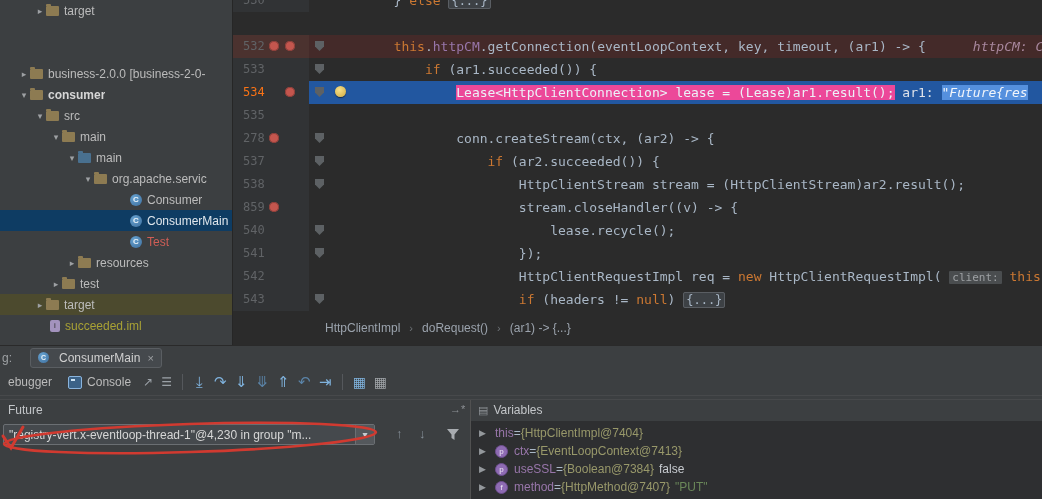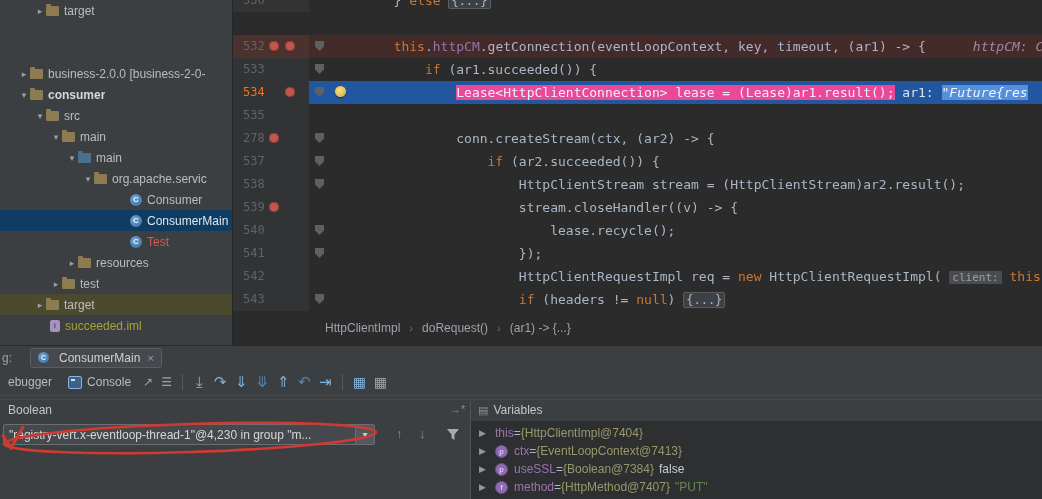--- a/index.html
+++ b/index.html
@@ -243,21 +243,21 @@
     </div>
     <div class="eline" style="top:173px">
       <div class="egut"><span>538</span></div>
       <div class="emark">
           <span class="gmark"></span>
         </div>
       <div class="ecode"><span class="tk-pln">                        HttpClientStream stream = (HttpClientStream)ar2.result();</span></div>
     </div>
     <div class="eline" style="top:196px">
       <div class="egut">
-        <span>539</span>
+        <span>859</span>
         <span class="bdot" style="left:36px"></span>
       </div>
       <div class="emark"></div>
       <div class="ecode"><span class="tk-pln">                        stream.closeHandler((v) -&gt; {</span></div>
     </div>
     <div class="eline" style="top:219px">
       <div class="egut"><span>540</span></div>
       <div class="emark">
           <span class="gmark"></span>
         </div>
@@ -320,21 +320,21 @@
       <span class="stepico dim">⤋</span>
       <span class="stepico">⇑</span>
       <span class="stepico dim">↶</span>
       <span class="stepico">⇥</span>
       <span class="vsep"></span>
       <span class="gridico" style="color:#7fb2dd">▦</span>
       <span class="gridico" style="color:#a0a4a8">▦</span>
     </div>
 
     <div class="pheaders">
-      <span class="phframes">Boolean</span>
+      <span class="phframes">Future</span>
       <span class="phicon-r">→*</span>
       <span class="pdivider"></span>
       <span class="phvars">
         <span class="varsico">▤</span>
         <span>Variables</span>
       </span>
     </div>
 
     <div class="frames">
       <div class="thread-dd">

